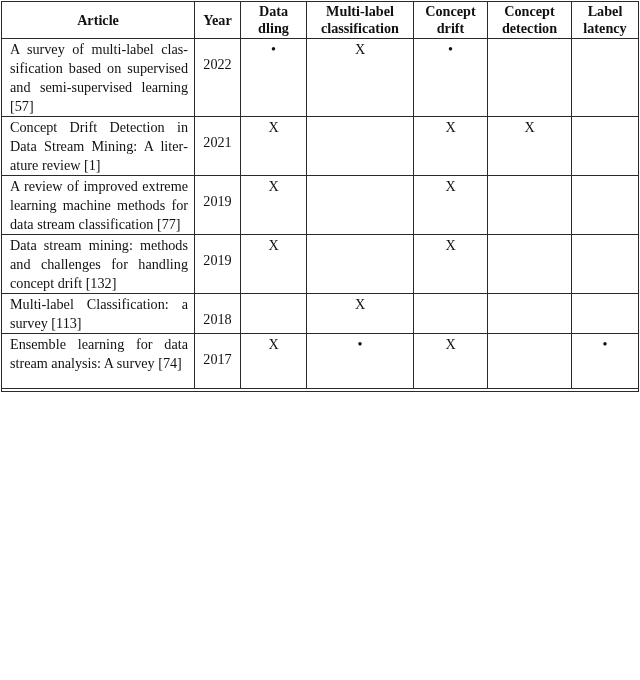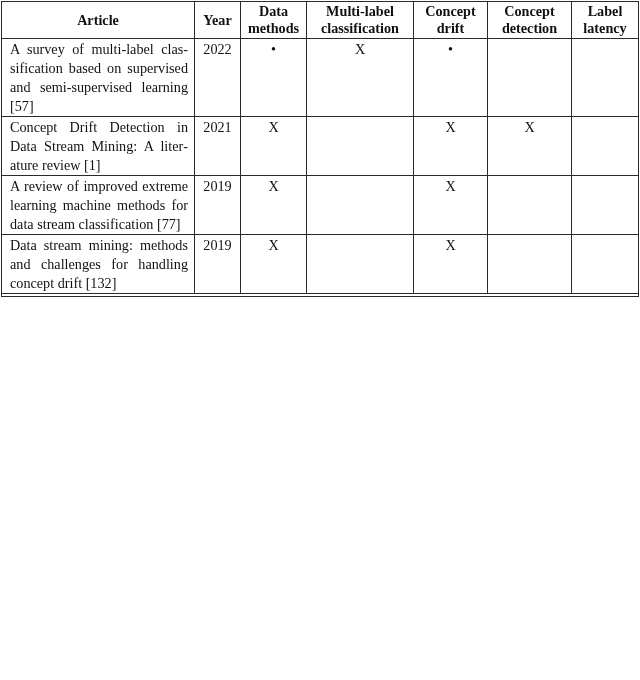--- a/index.html
+++ b/index.html
@@ -2,21 +2,21 @@
 <html><head>
 <meta charset="utf-8">
 <style>
   html, body { margin:0; padding:0; background:#ffffff; }
   body { width:640px; height:680px; overflow:hidden; font-family:"Liberation Serif","DejaVu Serif",serif; color:#111; }
   table { border-collapse:collapse; position:absolute; left:1px; top:1px; width:637px; table-layout:fixed; font-size:14.2px; line-height:19px; }
   th, td { border:1px solid #2a2a2a; padding:0 5px; vertical-align:top; }
   th { font-weight:bold; text-align:center; vertical-align:middle; line-height:17px; padding:1px 2px; height:34px; }
   td.article { text-align:justify; padding:1px 6px 0 8px; hyphens:manual; }
   td.center { text-align:center; padding-top:1px; }
-  td.year { text-align:center; padding-top:1px; }
+  td.year { text-align:center; padding-top:16px; }
   td.note { padding:1px 6px; text-align:left; }
   col.c1 { width:193px; } col.c2 { width:46px; } col.c3 { width:66px; } col.c4 { width:107px; }
   col.c5 { width:74px; } col.c6 { width:84px; } col.c7 { width:67px; }
 </style>
 </head>
 <body>
 
 <table>
   <colgroup>
     <col class="c1">
@@ -24,21 +24,21 @@
       <col class="c3">
       <col class="c4">
       <col class="c5">
       <col class="c6">
       <col class="c7">
   </colgroup>
   <thead>
     <tr>
       <th><span>Article</span></th>
       <th><span>Year</span></th>
-      <th><span>Data</span><br><span>methods</span></th>
+      <th><span>Data</span><br><span>dling</span></th>
       <th><span>Multi-label</span><br><span>classification</span></th>
       <th><span>Concept</span><br><span>drift</span></th>
       <th><span>Concept</span><br><span>detection</span></th>
       <th><span>Label</span><br><span>latency</span></th>
     </tr>
   </thead>
   <tbody id="tbody">
 
   <tr style="height: 76px;">
         <td class="article">A survey of multi-label clas­sification based on super­vised and semi-supervised learning [57]</td>
@@ -69,19 +69,37 @@
       </tr>
       <tr style="height: 57px;">
         <td class="article">Data stream mining: meth­ods and challenges for han­dling concept drift [132]</td>
         <td class="year">2019</td>
         <td class="center">X</td>
         <td class="center"></td>
         <td class="center">X</td>
         <td class="center"></td>
         <td class="center"></td>
       </tr>
+      <tr style="height: 37px;">
+        <td class="article">Multi-label Classification: a survey [113]</td>
+        <td class="year">2018</td>
+        <td class="center"></td>
+        <td class="center">X</td>
+        <td class="center"></td>
+        <td class="center"></td>
+        <td class="center"></td>
+      </tr>
+      <tr style="height: 55px;">
+        <td class="article">Ensemble learning for data stream analysis: A survey [74]</td>
+        <td class="year">2017</td>
+        <td class="center">X</td>
+        <td class="center">•</td>
+        <td class="center">X</td>
+        <td class="center"></td>
+        <td class="center">•</td>
+      </tr>
     </tbody>
   <tfoot>
     <tr>
       <td class="note" colspan="7"></td>
     </tr>
   </tfoot>
 </table>
 
 </body></html>

